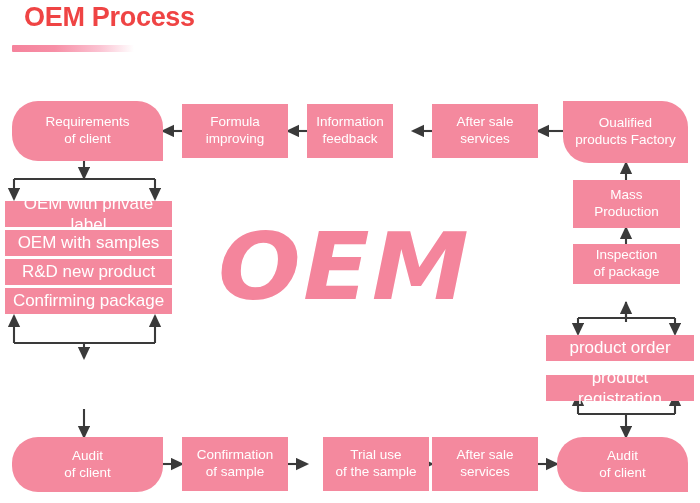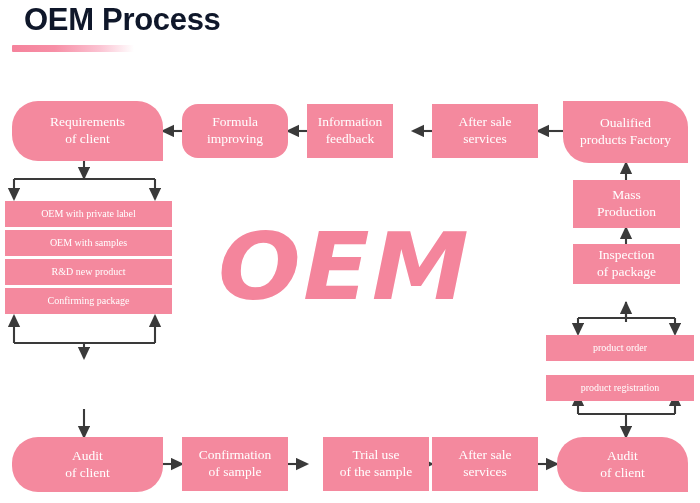--- a/index.html
+++ b/index.html
@@ -17,23 +17,23 @@
   #canvas {
     position: relative;
     width: 700px;
     height: 503px;
     background: #ffffff;
   }
   .page-title {
     position: absolute;
     left: 24px;
     top: 2px;
-    font-size: 31px;
+    font-size: 27px;
     font-weight: bold;
-    color: #0f172a;
+    color: #ef4444;
     letter-spacing: -0.3px;
     white-space: nowrap;
   }
   .title-underline {
     position: absolute;
     left: 12px;
     top: 45px;
     width: 122px;
     height: 7px;
     background: linear-gradient(to right, #f5839c 0%, #f78fa6 35%, #fbc3d2 72%, #ffffff 100%);
@@ -60,24 +60,23 @@
     color: #ffffff;
     display: flex;
     align-items: center;
     justify-content: center;
     text-align: center;
     font-size: 13.5px;
     line-height: 1.25;
     box-sizing: border-box;
     padding: 1px 4px;
     white-space: pre-line;
-    font-family: Liberation Serif, serif;
   }
   .node.small { font-size: 13px; }
-  .node.bar { font-size: 10px; }
+  .node.bar { font-size: 17px; }
   .r-left  { border-top-left-radius: 26px; border-bottom-left-radius: 26px; }
   .r-tr    { border-top-right-radius: 26px; }
   .r-br    { border-bottom-right-radius: 26px; }
   .r-bl    { border-bottom-left-radius: 26px; }
 
   .conn {
     position: absolute;
     left: 0; top: 0;
     width: 700px; height: 503px;
     pointer-events: none;
@@ -152,21 +151,21 @@
     </g>
     <g stroke="#3a3a3a" stroke-width="2.1" fill="none" marker-end="url(#ah)">
       <line x1="578" y1="414" x2="578" y2="395"></line>
       <line x1="675" y1="414" x2="675" y2="395"></line>
       <line x1="626" y1="414" x2="626" y2="437"></line>
     </g>
   </svg>
 
   <div class="node r-left r-tr" style="left:12px;  top:101px; width:151px; height:60px;">Requirements
 of client</div>
-  <div class="node" style="left:182px; top:104px; width:106px; height:54px;border-radius:16px;">Formula
+  <div class="node" style="left:182px; top:104px; width:106px; height:54px;">Formula
 improving</div>
   <div class="node" style="left:307px; top:104px; width:86px; height:54px;">Information
 feedback</div>
   <div class="node" style="left:432px; top:104px; width:106px; height:54px;">After sale
 services</div>
   <div class="node r-tr r-bl" style="left:563px; top:101px; width:125px; height:62px;">Oualified
 products Factory</div>
 
   <div class="node bar" style="left:5px; top:201px; width:167px; height:26px;">OEM with private label</div>
   <div class="node bar" style="left:5px; top:230px; width:167px; height:26px;">OEM with samples</div>

